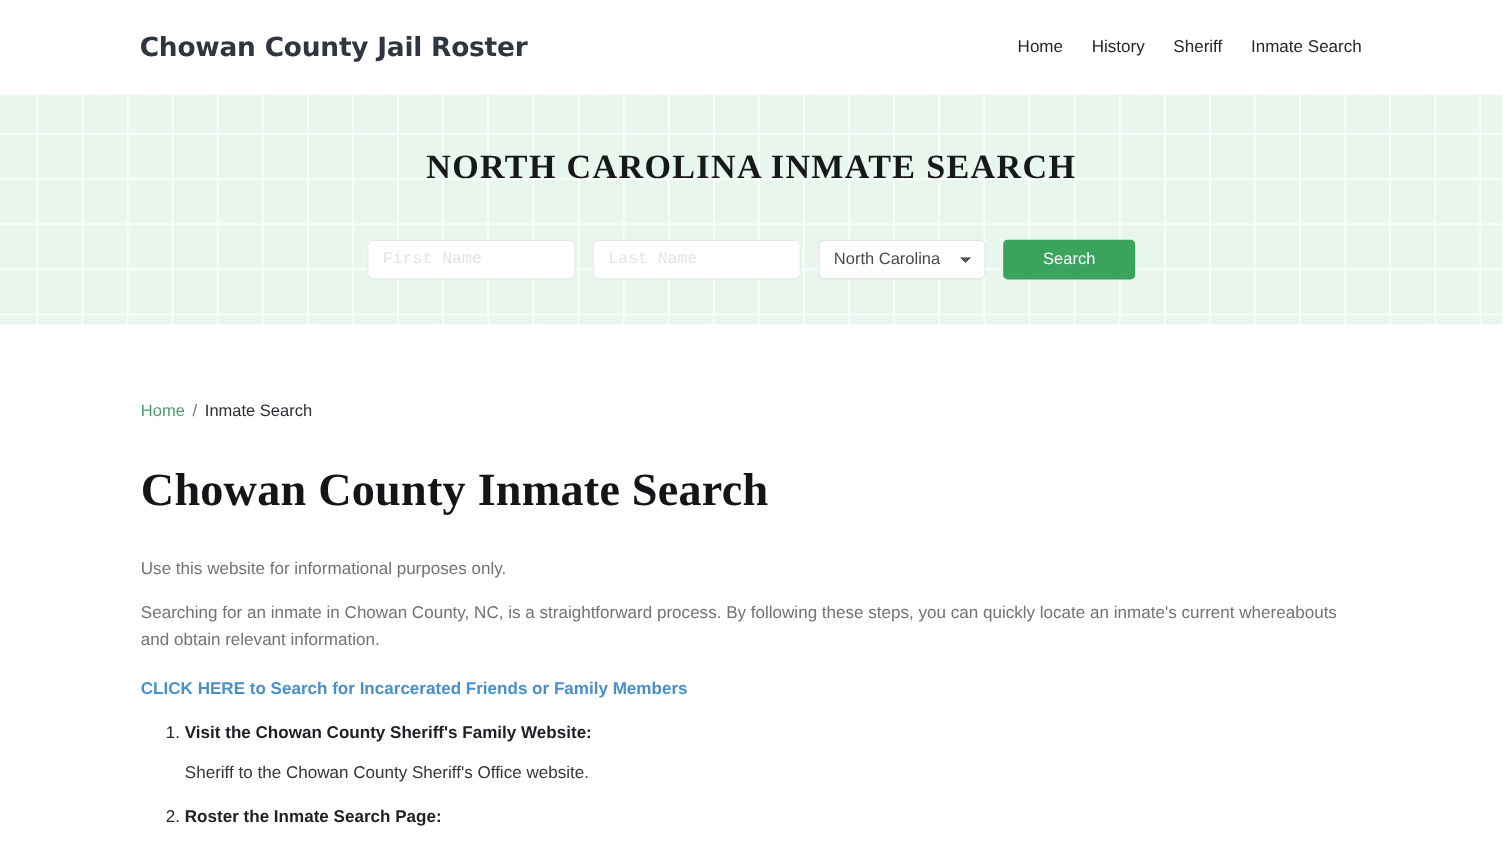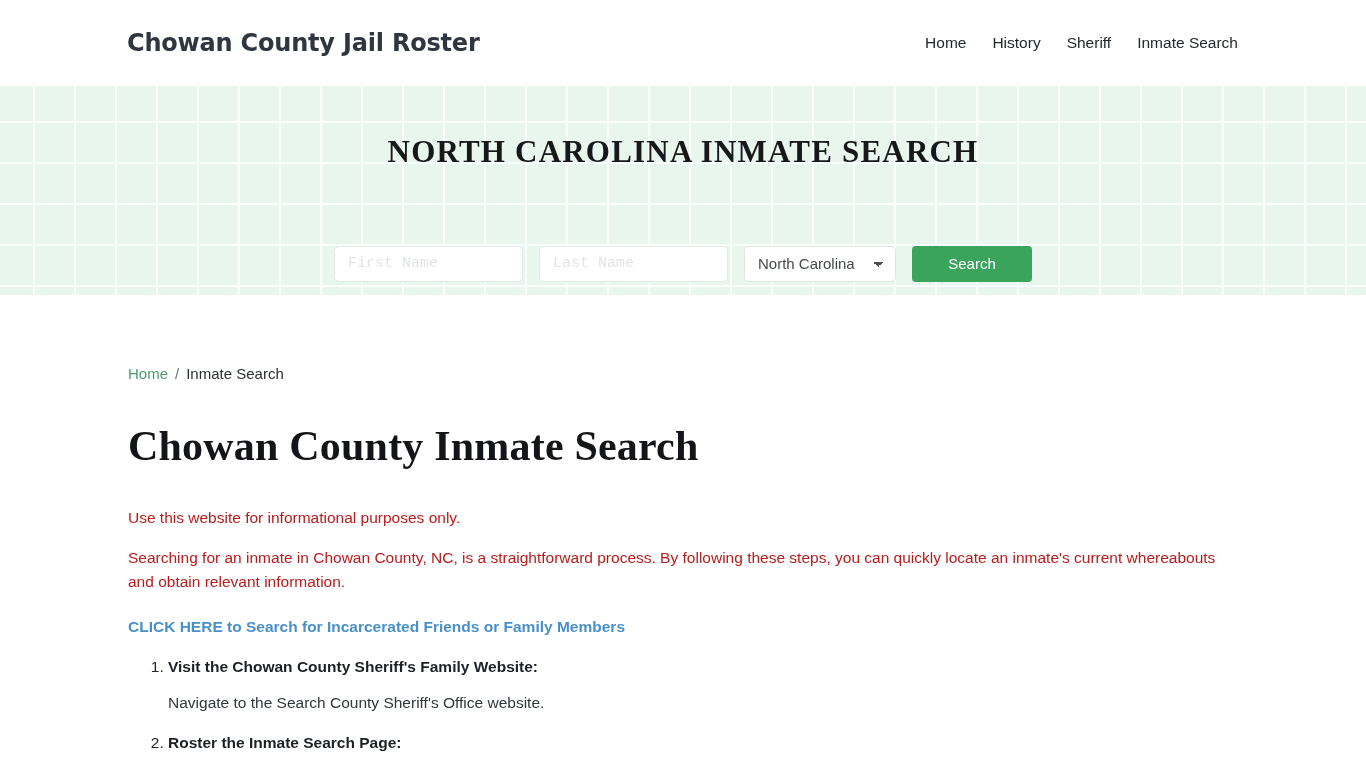--- a/index.html
+++ b/index.html
@@ -47,21 +47,20 @@
     height: 209px;
     background-color: #e9f6ee;
     background-image:
       linear-gradient(to right, rgba(255,255,255,0.75) 1.5px, transparent 1.5px),
       linear-gradient(to bottom, rgba(255,255,255,0.75) 1.5px, transparent 1.5px);
     background-size: 41px 41px;
     background-position: -8px -6px;
     display: flex;
     flex-direction: column;
     align-items: center;
-    gap: 28px;
   }
   .hero-title {
     font-family: "Liberation Serif", serif;
     font-weight: bold;
     font-size: 31px;
     letter-spacing: 1.2px;
     color: #17181a;
     margin-top: 48px;
     text-align: center;
     white-space: nowrap;
@@ -143,21 +142,21 @@
     font-weight: bold;
     font-size: 42px;
     color: #141518;
     margin: 40px 0 0 0;
     letter-spacing: 0.2px;
   }
 
   .para {
     font-size: 15.5px;
     line-height: 24px;
-    color: #b91c1c;
+    color: #737373;
     margin: 36px 0 0 0;
     max-width: 1092px;
   }
   .para.second { margin-top: 16px; }
 
   .cta-link {
     display: inline-block;
     margin-top: 24px;
     font-size: 15.5px;
     font-weight: bold;
@@ -224,20 +223,20 @@
 
   <p class="para">Use this website for informational purposes only.</p>
 
   <p class="para second">Searching for an inmate in Chowan County, NC, is a straightforward process. By following these steps, you can quickly locate an inmate's current whereabouts and obtain relevant information.</p>
 
   <a class="cta-link" href="#">CLICK HERE to Search for Incarcerated Friends or Family Members</a>
 
   <ol class="steps">
     <li>
       <span class="step-title">Visit the Chowan County Sheriff's Family Website:</span>
-      <p class="step-desc">Navigate to the Search County Sheriff's Office website.</p>
+      <p class="step-desc">Sheriff to the Chowan County Sheriff's Office website.</p>
     </li>
     <li>
       <span class="step-title">Roster the Inmate Search Page:</span>
     </li>
   </ol>
 
 </main>
 
 </body></html>

